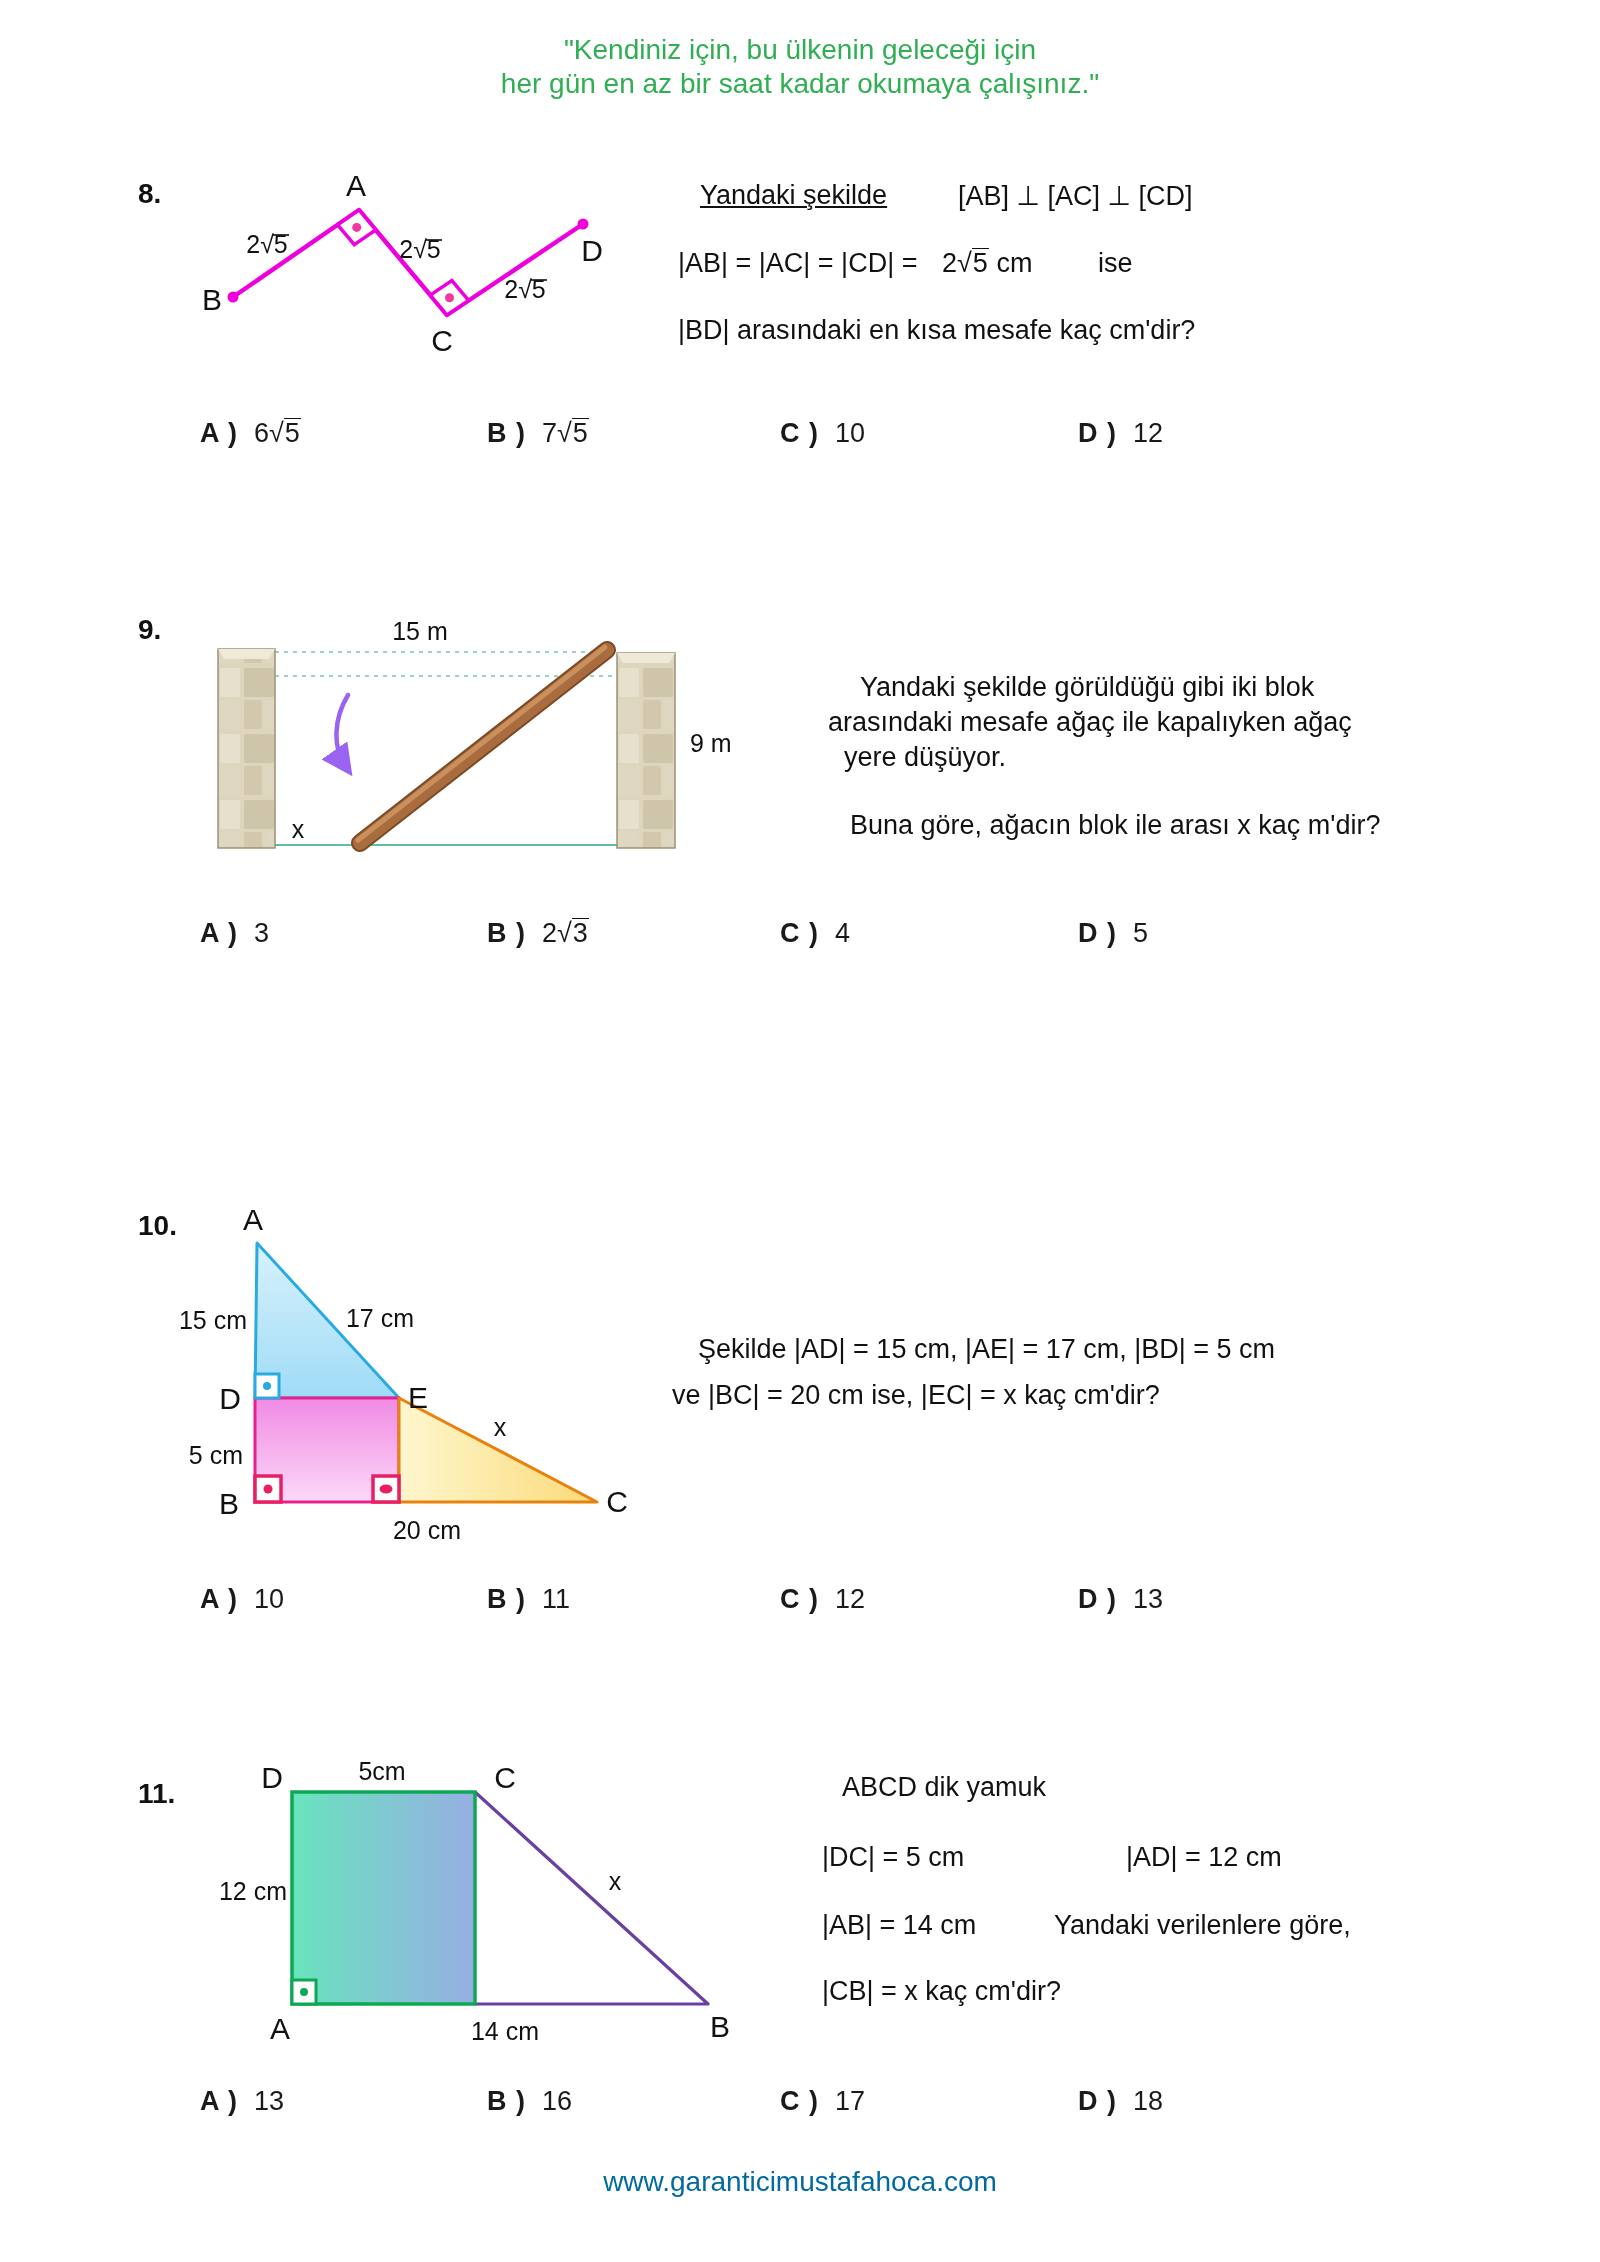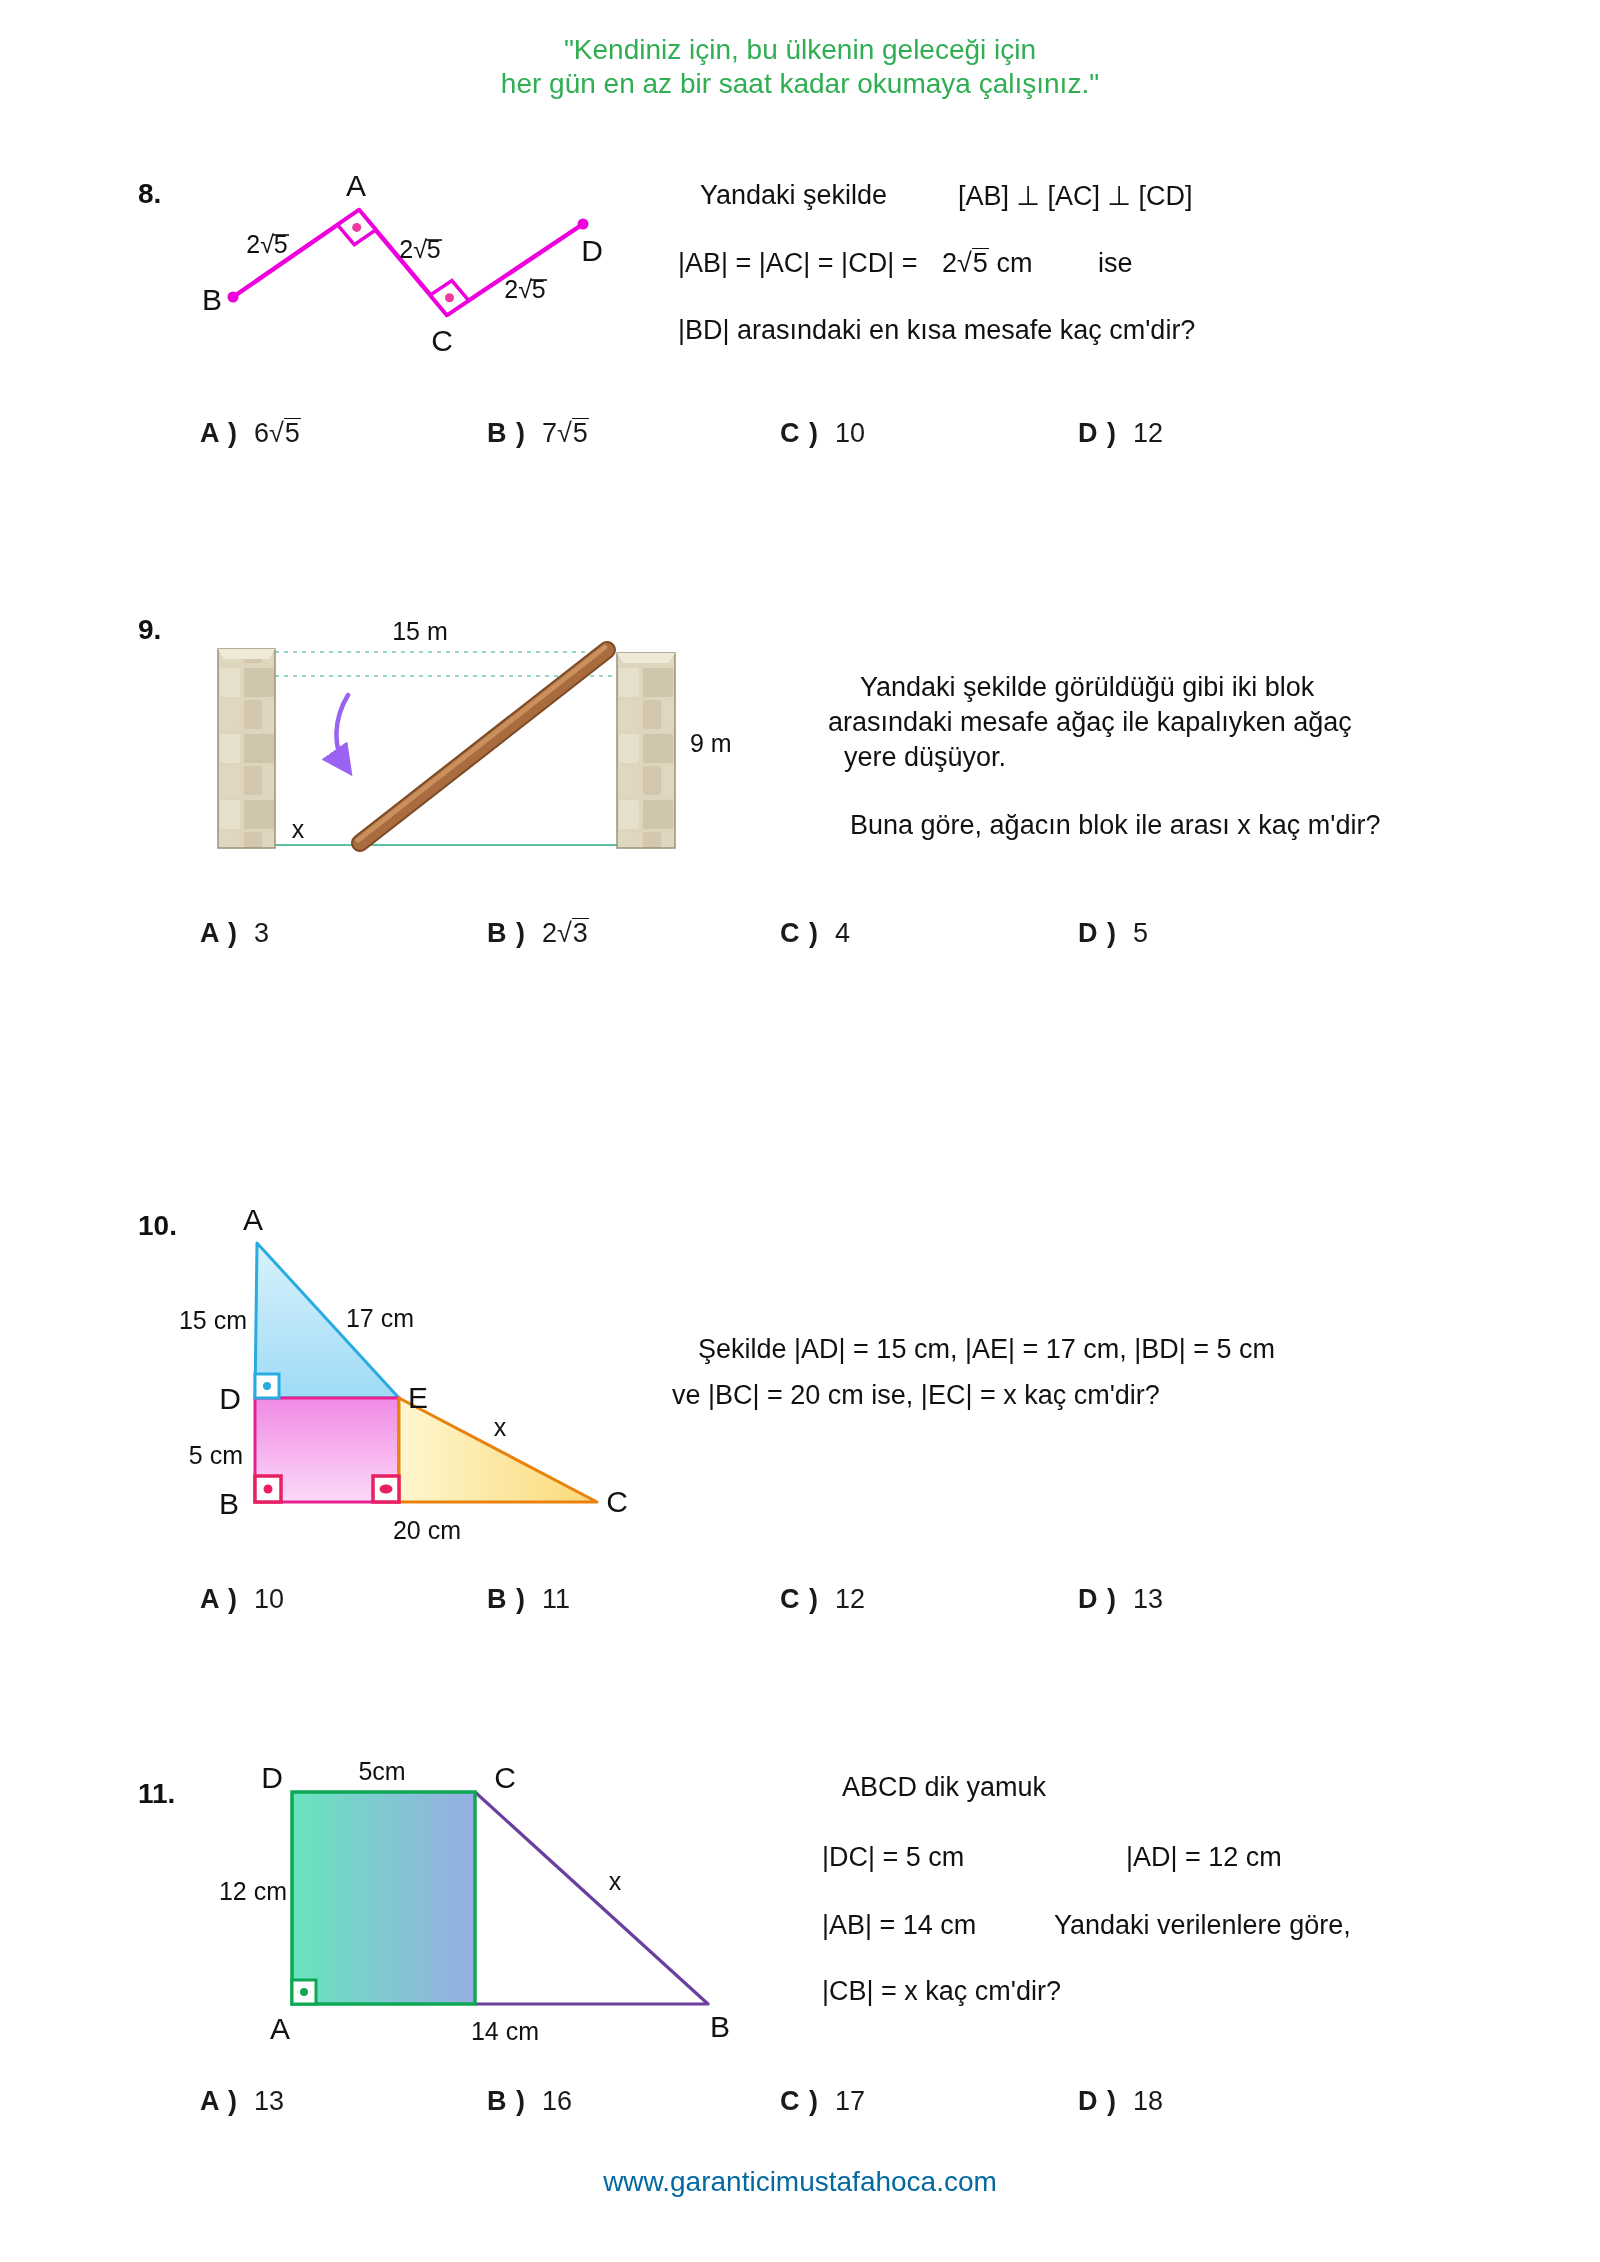--- a/index.html
+++ b/index.html
@@ -51,21 +51,21 @@
     <text class="vertex" x="422" y="103" text-anchor="middle">D</text>
 
     <text class="measure" x="97" y="95" text-anchor="middle">2√5</text>
     <line x1="103" y1="77" x2="119" y2="77" stroke="#1a1a1a" stroke-width="1.7"></line>
     <text class="measure" x="250" y="100" text-anchor="middle">2√5</text>
     <line x1="256" y1="82" x2="272" y2="82" stroke="#1a1a1a" stroke-width="1.7"></line>
     <text class="measure" x="355" y="140" text-anchor="middle">2√5</text>
     <line x1="361" y1="122" x2="377" y2="122" stroke="#1a1a1a" stroke-width="1.7"></line>
   </svg>
 
-  <div class="abs qtext" style="left:700px;top:180px;">Yandaki şekilde</div>
+  <div class="abs qtext" style="left:700px;top:180px;text-decoration:underline;">Yandaki şekilde</div>
   <div class="abs qtext" style="left:958px;top:180px;">[AB] ⊥ [AC] ⊥ [CD]</div>
   <div class="abs qtext" style="left:678px;top:248px;">|AB| = |AC| = |CD| =</div>
   <div class="abs qtext mathval" style="left:942px;top:248px;">2√<span class="radicand">5</span> cm</div>
   <div class="abs qtext" style="left:1098px;top:248px;">ise</div>
   <div class="abs qtext" style="left:678px;top:315px;text-align:right;">|BD| arasındaki en kısa mesafe kaç cm'dir?</div>
 
   <div class="abs answers" style="top:418px;">
     <div class="opt" style="left:200px;">
         <span class="letter">A )</span>
         <span class="val mathval">6√<span class="radicand">5</span></span>

